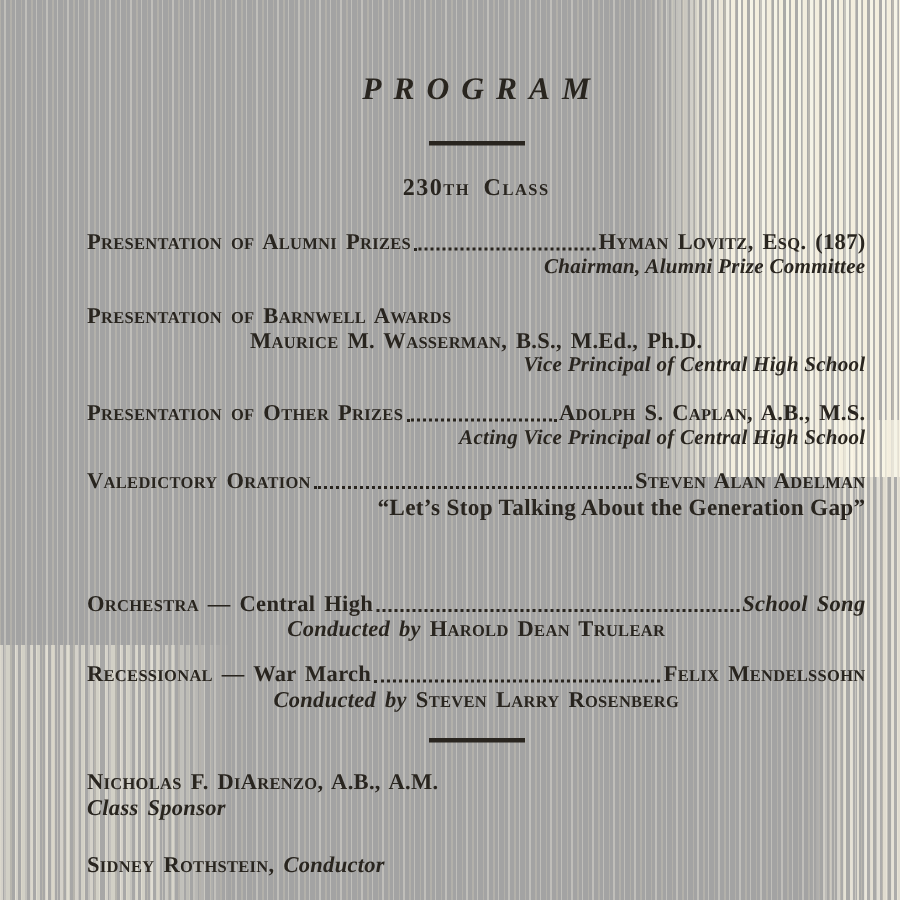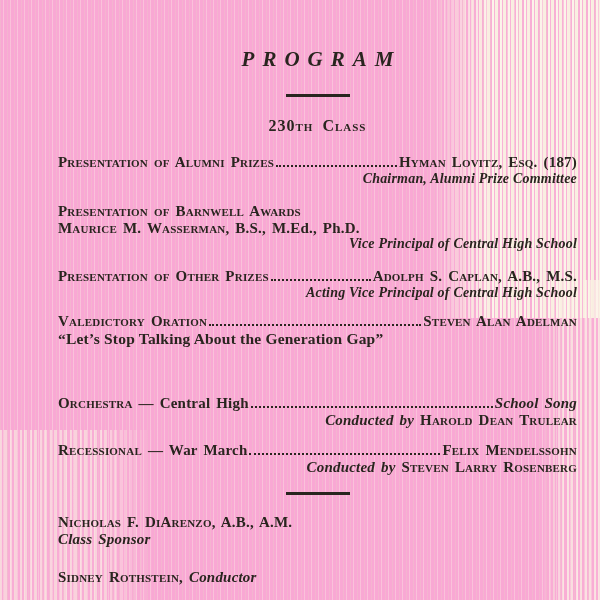--- a/index.html
+++ b/index.html
@@ -3,21 +3,21 @@
 <meta charset="utf-8">
 <style>
   * { margin:0; padding:0; box-sizing:border-box; }
   html,body { width:600px; height:600px; }
   body {
     font-family:"Liberation Serif", serif;
     background:#f2ecd7;
     color:#29251f;
     overflow:hidden;
   }
-  .page { position:relative; width:600px; height:600px; background:#f9a8d4; }
+  .page { position:relative; width:600px; height:600px; background:#a3a3a3; }
 
   
   .tex { position:absolute; pointer-events:none; }
   .grain {
     inset:0;
     background:repeating-linear-gradient(90deg,
       rgba(228,219,193,0.40) 0 1px, rgba(0,0,0,0) 1px 3px,
       rgba(251,246,231,0.55) 3px 4px, rgba(0,0,0,0) 4px 7px);
     opacity:.6;
   }
@@ -71,27 +71,27 @@
   .entry.m16 { margin-bottom:16px; }
   .entry.m14 { margin-bottom:14px;margin-top:48px; }
   .eline {
     display:flex; align-items:baseline; line-height:17px;
     word-spacing:2px; letter-spacing:0.2px; white-space:nowrap;
   }
   .leader {
     flex:1 1 auto; min-width:8px; align-self:flex-end;
     border-bottom:2px dotted #29251f; margin:0 2px 4px 2px;
   }
-  .rline { text-align:left; line-height:16px; letter-spacing:0.2px; word-spacing:2px; }
+  .rline { text-align:center; line-height:16px; letter-spacing:0.2px; word-spacing:2px; }
   .credit {
     text-align:right; font-style:italic; font-weight:700;
     font-size:14px; line-height:15px; letter-spacing:0.2px;
   }
-  .quote { text-align:left; line-height:17px; font-size:15.5px; letter-spacing:0.2px; }
-  .conducted { text-align:right; line-height:16px; word-spacing:2px; letter-spacing:0.2px; }
+  .quote { text-align:right; line-height:17px; font-size:15.5px; letter-spacing:0.2px; }
+  .conducted { text-align:center; line-height:16px; word-spacing:2px; letter-spacing:0.2px; }
 
   .fblock { text-align:left; font-weight:700; font-size:15px; word-spacing:2px; letter-spacing:0.2px; }
   .fblock-sponsor { margin-top:19px; }
   .fblock-orchestra { margin-top:22px; }
   .fname { line-height:17px; }
   .frole { line-height:16px; font-size:15px; }
 </style>
 </head>
 <body>
 

